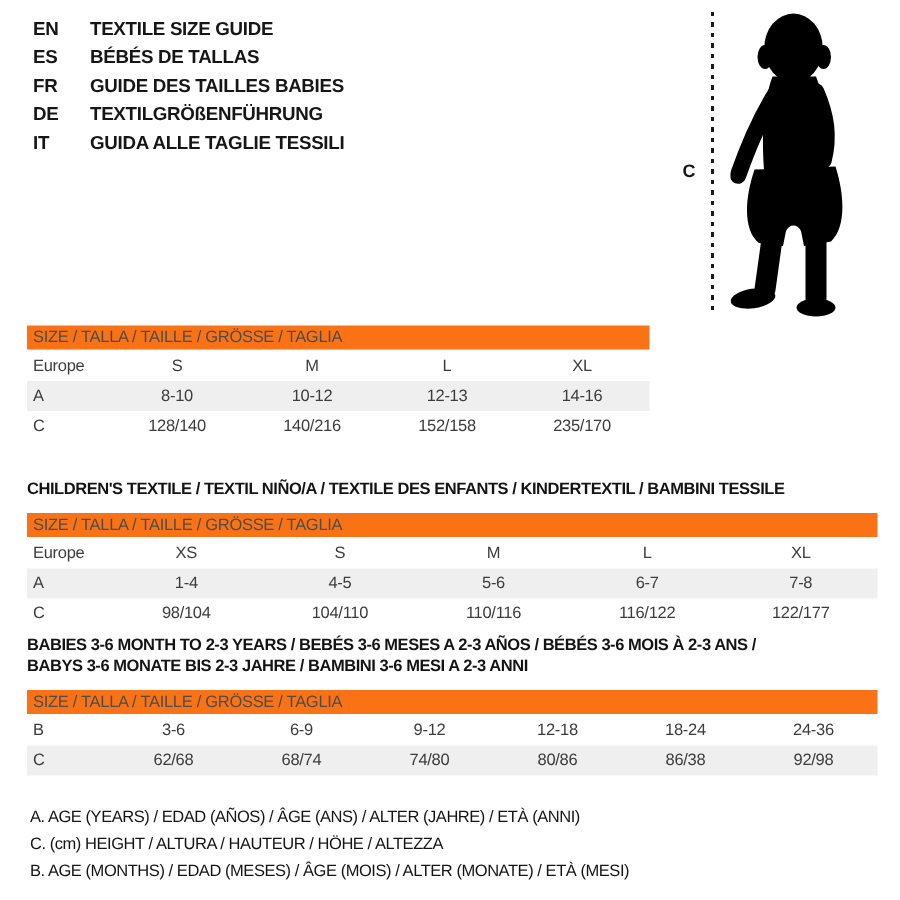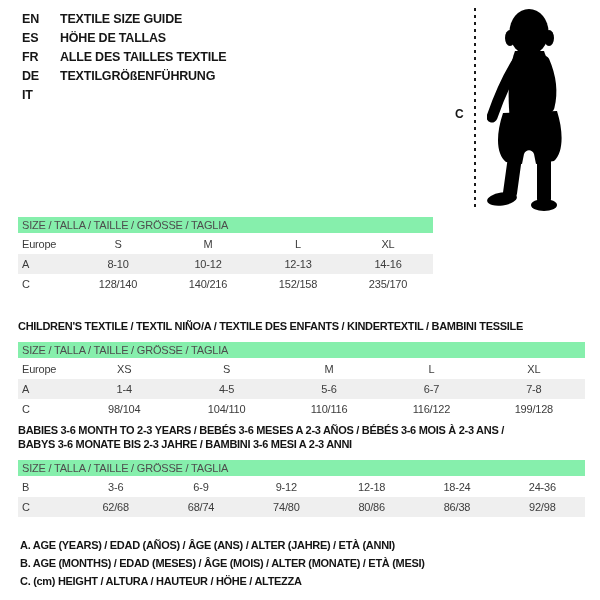--- a/index.html
+++ b/index.html
@@ -38,63 +38,64 @@
   #tbl-s1 { top:319px; width:567px; }
   #tbl-s2 { top:423px; width:567px; }
 
   .tbl-title {
     font-weight:bold; font-size:11px; line-height:14px;
     letter-spacing:-0.3px; color:#141414; white-space:nowrap;
     margin-bottom:9px;
   }
   .size-bar {
     height:16px; line-height:16px;
-    background:#86efac; color:#4d4d4d;
+    background:#f97316; color:#4d4d4d;
     font-size:11px; letter-spacing:-0.2px;
     padding-left:4px; margin-bottom:1px;
     box-sizing:border-box;
   }
   .tbl-row {
     display:flex; height:20px; align-items:center;
     font-size:11px; letter-spacing:-0.2px; color:#3c3c3c;
     white-space:nowrap;
   }
   .tbl-row.alt { background:#efefef; }
   .row-label { flex:0 0 51px; padding-left:4px; }
   .row-cell { flex:1 1 0; text-align:center; }
 
   
   .footnotes { position:absolute; left:20px; top:536px; }
   .footnote {
-    font-weight:bold; font-size:11px; line-height:18px;
+    font-weight:normal; font-size:11px; line-height:18px;
     letter-spacing:-0.3px; color:#141414; white-space:nowrap;
   }
 </style>
 </head>
 <body>
 
 <div class="lang-list">
     <div class="lang-row">
       <div class="lang-code">EN</div>
       <div class="lang-text">TEXTILE SIZE GUIDE</div>
     </div>
     <div class="lang-row">
       <div class="lang-code">ES</div>
-      <div class="lang-text">HÖHE DE TALLAS</div>
+      <div class="lang-text">BÉBÉS DE TALLAS</div>
     </div>
     <div class="lang-row">
       <div class="lang-code">FR</div>
-      <div class="lang-text">ALLE DES TAILLES TEXTILE</div>
+      <div class="lang-text">GUIDE DES TAILLES BABIES</div>
     </div>
     <div class="lang-row">
       <div class="lang-code">DE</div>
       <div class="lang-text">TEXTILGRÖßENFÜHRUNG</div>
     </div>
     <div class="lang-row">
       <div class="lang-code">IT</div>
+      <div class="lang-text">GUIDA ALLE TAGLIE TESSILI</div>
     </div>
   </div>
 
 <div class="dash-line"></div>
 <div class="measure-c">C</div>
 <svg class="baby-svg" width="112" height="212" viewBox="0 0 112 212" aria-hidden="true">
   <g fill="#000000" stroke="none">
 
     <ellipse cx="23" cy="33" rx="5" ry="8"></ellipse>
     <ellipse cx="62" cy="33" rx="5" ry="8"></ellipse>
@@ -161,21 +162,21 @@
       <div class="row-cell">5-6</div>
       <div class="row-cell">6-7</div>
       <div class="row-cell">7-8</div>
     </div>
     <div class="tbl-row">
       <div class="row-label">C</div>
       <div class="row-cell">98/104</div>
       <div class="row-cell">104/110</div>
       <div class="row-cell">110/116</div>
       <div class="row-cell">116/122</div>
-      <div class="row-cell">199/128</div>
+      <div class="row-cell">122/177</div>
     </div>
   </section>
 <section class="tbl-section" id="tbl-s2">
     <div class="tbl-title">
       <div>BABIES 3-6 MONTH TO 2-3 YEARS / BEBÉS 3-6 MESES A 2-3 AÑOS / BÉBÉS 3-6 MOIS À 2-3 ANS /</div>
       <div>BABYS 3-6 MONATE BIS 2-3 JAHRE / BAMBINI 3-6 MESI A 2-3 ANNI</div>
     </div>
     <div class="size-bar">SIZE / TALLA / TAILLE / GRÖSSE / TAGLIA</div>
     <div class="tbl-row">
       <div class="row-label">B</div>
@@ -192,15 +193,15 @@
       <div class="row-cell">68/74</div>
       <div class="row-cell">74/80</div>
       <div class="row-cell">80/86</div>
       <div class="row-cell">86/38</div>
       <div class="row-cell">92/98</div>
     </div>
   </section>
 
 <div class="footnotes">
     <div class="footnote">A. AGE (YEARS) / EDAD (AÑOS) / ÂGE (ANS) / ALTER (JAHRE) / ETÀ (ANNI)</div>
+    <div class="footnote">C. (cm) HEIGHT / ALTURA / HAUTEUR / HÖHE / ALTEZZA</div>
     <div class="footnote">B. AGE (MONTHS) / EDAD (MESES) / ÂGE (MOIS) / ALTER (MONATE) / ETÀ (MESI)</div>
-    <div class="footnote">C. (cm) HEIGHT / ALTURA / HAUTEUR / HÖHE / ALTEZZA</div>
   </div>
 
 </body></html>

